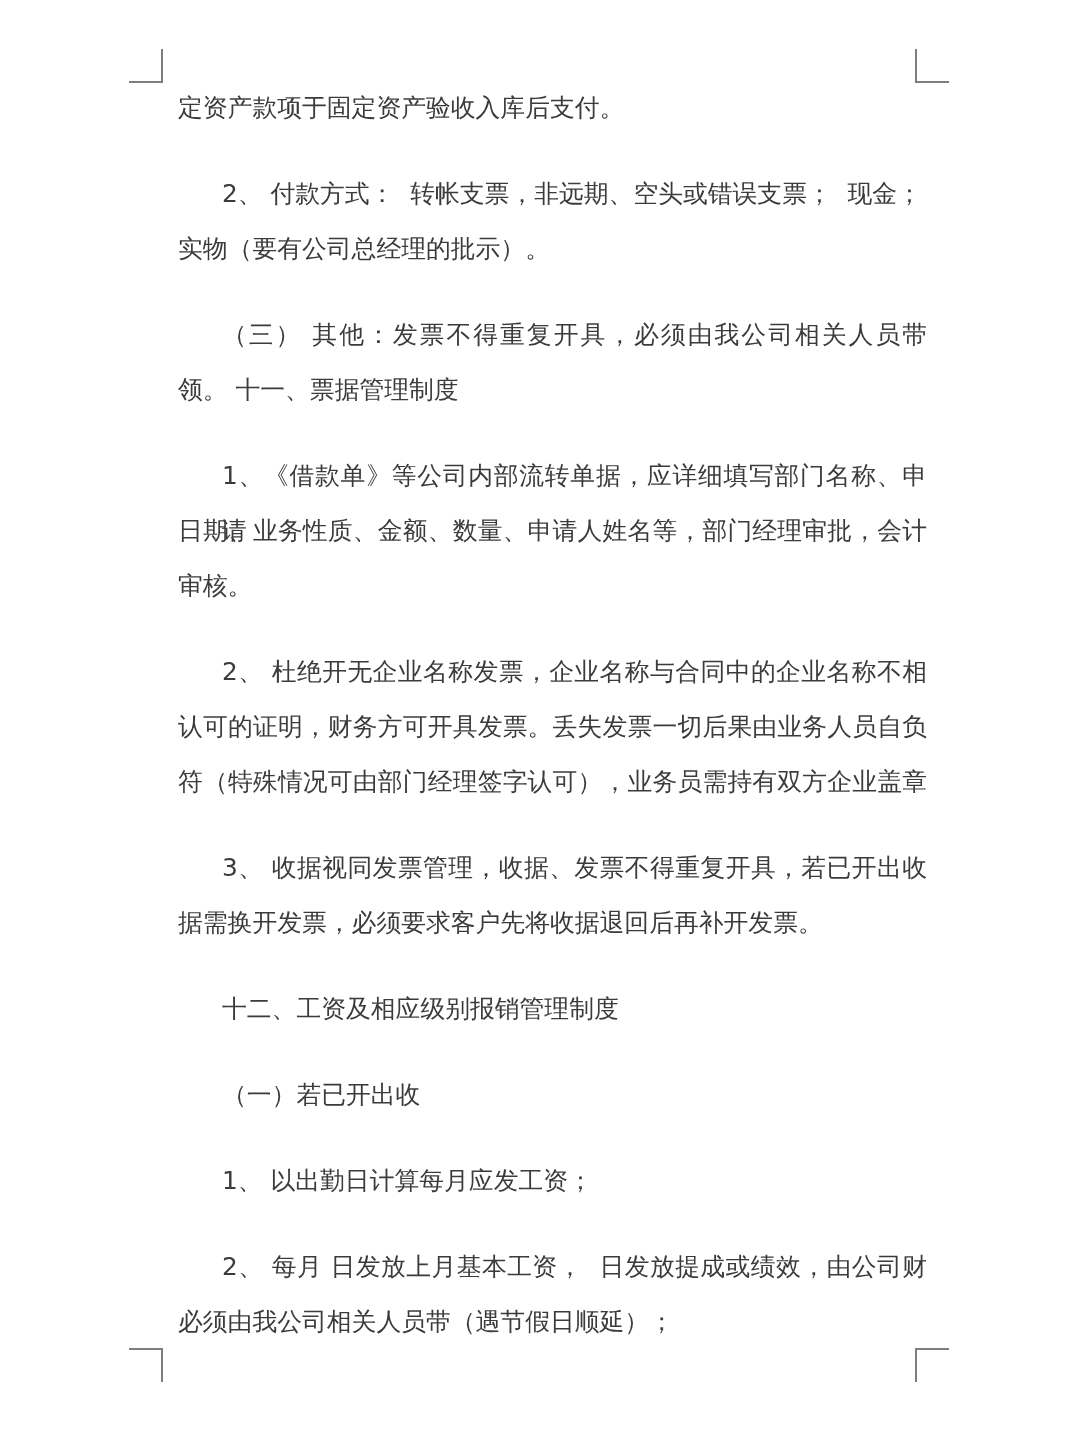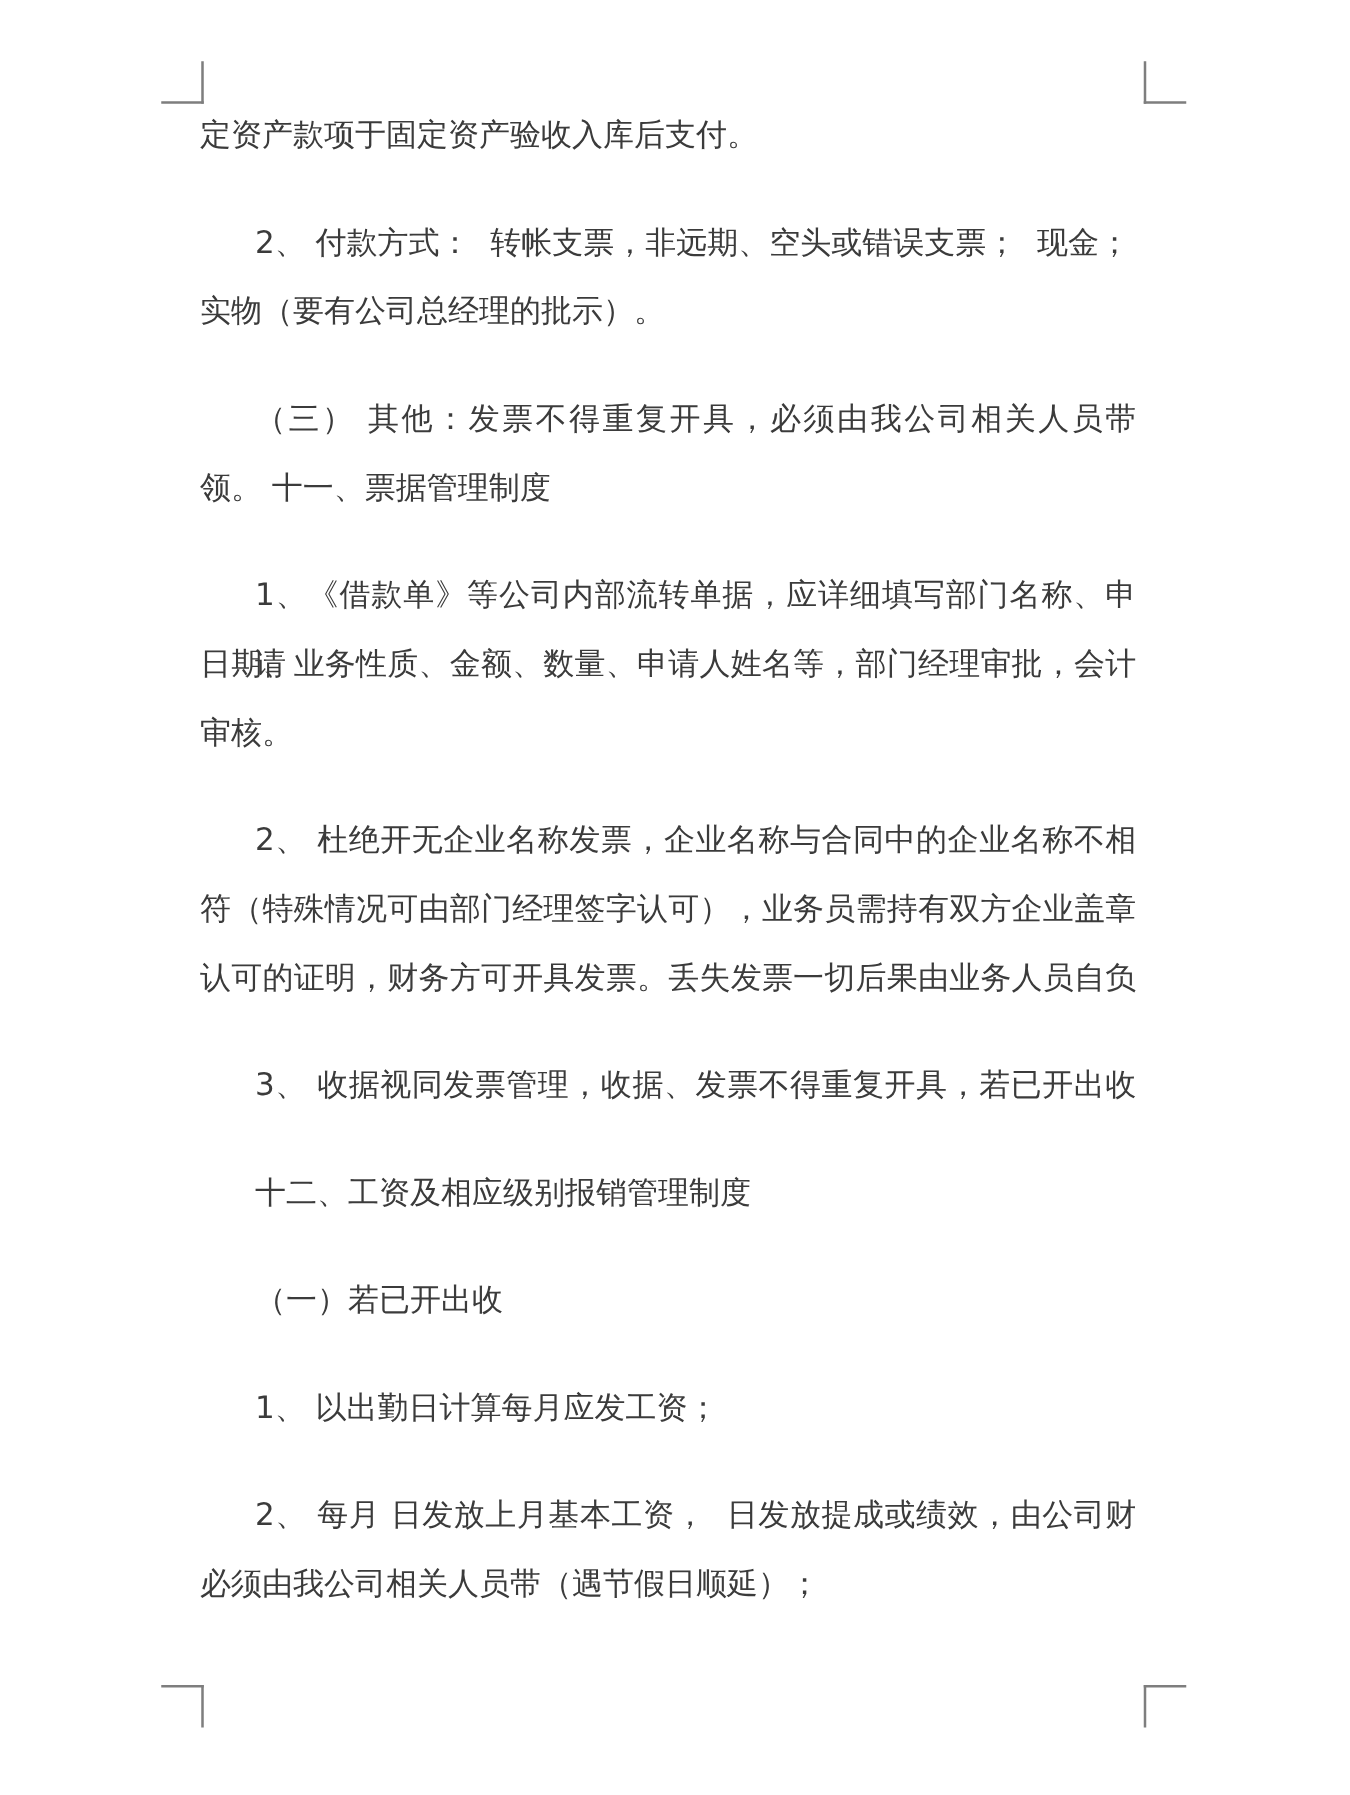--- a/index.html
+++ b/index.html
@@ -39,21 +39,21 @@
     border-top: 2px solid var(--mark-color, #7e7e7e);
   }
   .crop-mark.br {
     left: 915px; top: 1348px;
     border-left: 2px solid var(--mark-color, #7e7e7e);
     border-top: 2px solid var(--mark-color, #7e7e7e);
   }
   
   .content {
     position: absolute;
-    left: 160px;
+    left: 178px;
     top: 80px;
     width: 749px;
     color: var(--text-color, #3b3b3b);
   }
   .para {
     margin: 0 0 31px 0;
   }
   .line {
     font-size: 24.8px;
     line-height: 55px;
@@ -90,25 +90,26 @@
         <div class="line indent justify">（三） 其他：发票不得重复开具，必须由我公司相关人员带</div>
         <div class="line">领。 十一、票据管理制度</div>
       </div>
       <div class="para">
         <div class="line indent justify">1、《借款单》等公司内部流转单据，应详细填写部门名称、申请</div>
         <div class="line justify">日期、业务性质、金额、数量、申请人姓名等，部门经理审批，会计</div>
         <div class="line">审核。</div>
       </div>
       <div class="para">
         <div class="line indent justify">2、 杜绝开无企业名称发票，企业名称与合同中的企业名称不相</div>
+        <div class="line justify">认可的证明，财务方可开具发票。丢失发票一切后果由业务人员自负</div>
         <div class="line justify">符（特殊情况可由部门经理签字认可），业务员需持有双方企业盖章</div>
-        <div class="line justify">认可的证明，财务方可开具发票。丢失发票一切后果由业务人员自负</div>
       </div>
       <div class="para">
         <div class="line indent justify">3、 收据视同发票管理，收据、发票不得重复开具，若已开出收</div>
+        <div class="line">据需换开发票，必须要求客户先将收据退回后再补开发票。</div>
       </div>
       <div class="para">
         <div class="line indent">十二、工资及相应级别报销管理制度</div>
       </div>
       <div class="para">
         <div class="line indent">（一）若已开出收</div>
       </div>
       <div class="para">
         <div class="line indent">1、 以出勤日计算每月应发工资；</div>
       </div>

